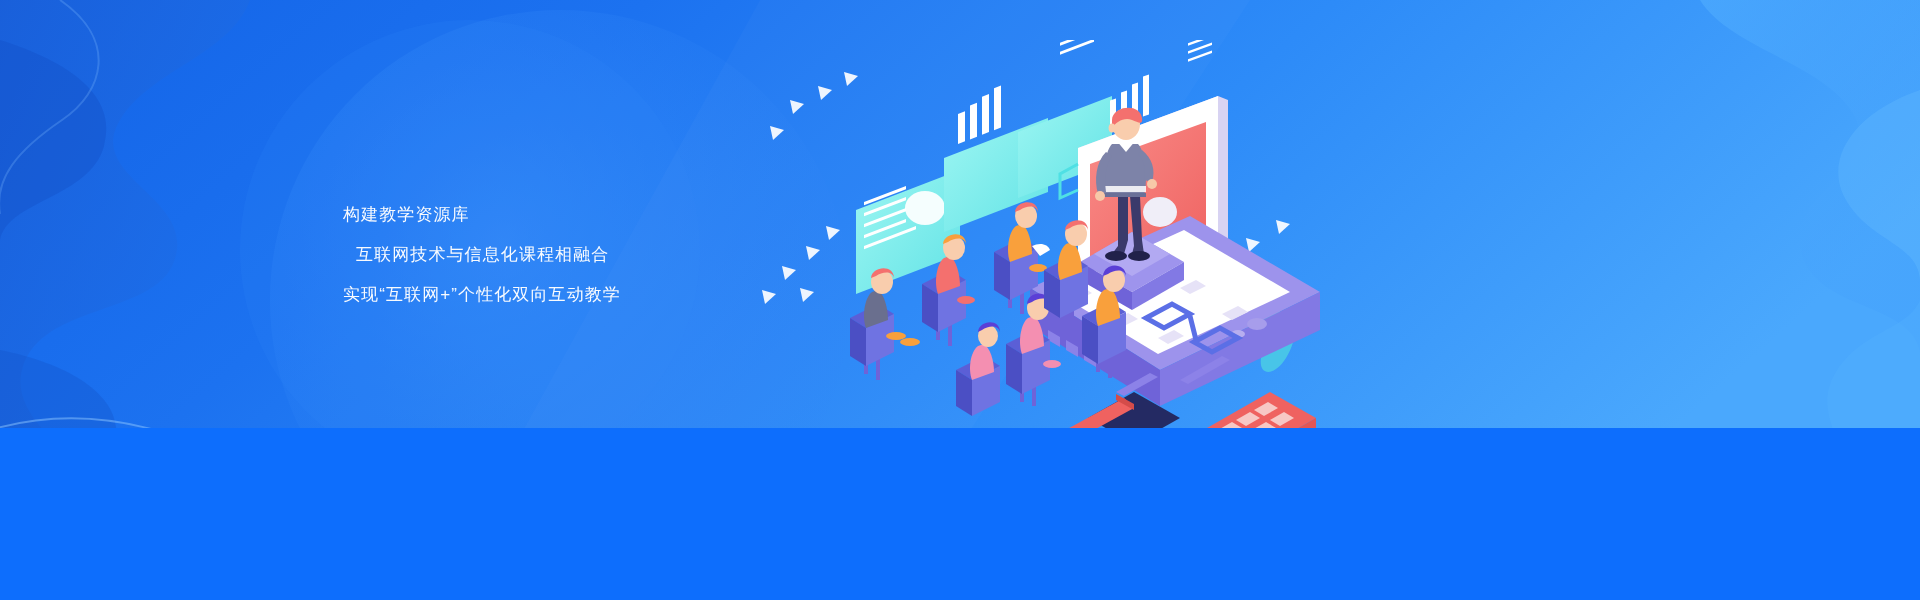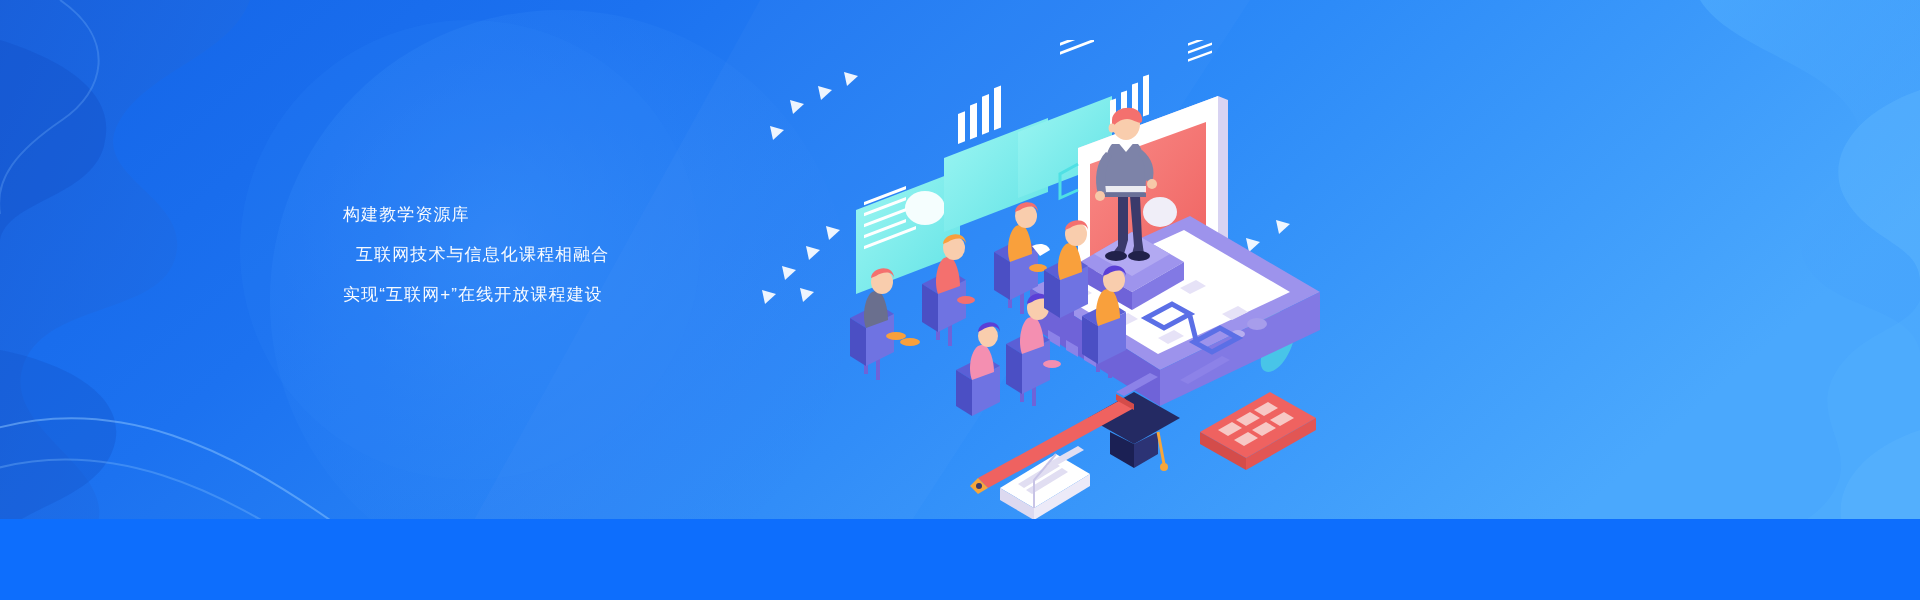--- a/index.html
+++ b/index.html
@@ -1,18 +1,18 @@
 <!DOCTYPE html>
 <html><head>
 <meta charset="utf-8">
 <style>
   html,body{margin:0;padding:0;background:#0d6efd;}
   body{font-family:"Liberation Sans","DejaVu Sans",sans-serif;}
   #banner{
-    position:relative;width:1920px;height:519px;overflow:hidden;
+    position:relative;width:1920px;height:428px;overflow:hidden;
     background:linear-gradient(100deg,#1366e8 0%,#1b6ff0 28%,#2a86f6 58%,#3e9bfb 82%,#49a6fd 100%);
   }
   
   .bg-layer{position:absolute;inset:0;overflow:hidden;}
   .bg-layer svg{position:absolute;inset:0;width:1920px;height:600px;display:block;}
   #title{
     font-size:47px;font-weight:bold;color:#ffffff;letter-spacing:3px;
     line-height:1.12;margin:0 0 0 0;
     text-shadow:2px 3px 0 rgba(22,86,200,.45);
     white-space:nowrap;
@@ -79,21 +79,21 @@
       <path d="M1920,430 C1854,452 1826,498 1848,540 C1868,578 1920,580 1920,600 Z" fill="#6bc0ff" opacity=".22"></path>
 
       <path d="M760,0 L1250,0 L860,600 L430,600 Z" fill="#ffffff" opacity=".025"></path>
     </svg>
   </div>
 
   <h1 id="title">在线开放课程建设</h1>
 
   <div class="sub" id="sub1">构建教学资源库</div>
   <div class="sub" id="sub2">互联网技术与信息化课程相融合</div>
-  <div class="sub" id="sub3">实现“互联网+”在线开放课程建设</div>
+  <div class="sub" id="sub3">实现“互联网+”个性化双向互动教学</div>
 
   <div id="art">
     <svg viewBox="0 0 560 520" aria-hidden="true">
       <defs>
         <linearGradient id="scr" x1="0" y1="0" x2="1" y2="1">
           <stop offset="0" stop-color="#9df6f2"></stop>
           <stop offset="1" stop-color="#63e3e6"></stop>
         </linearGradient>
         <linearGradient id="redscr" x1="0" y1="0" x2="1" y2="1">
           <stop offset="0" stop-color="#f98b88"></stop>

